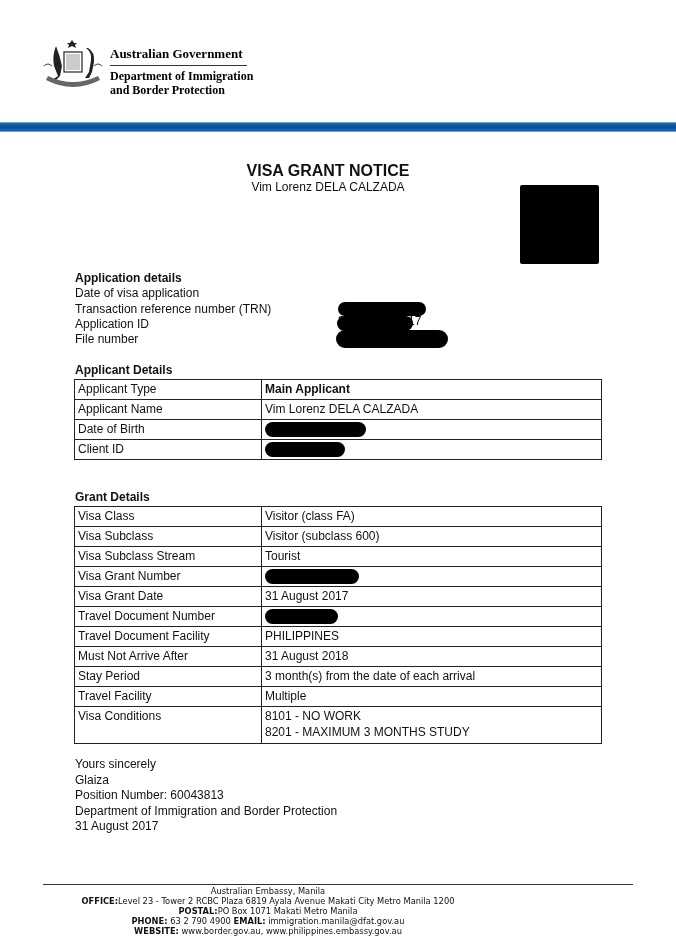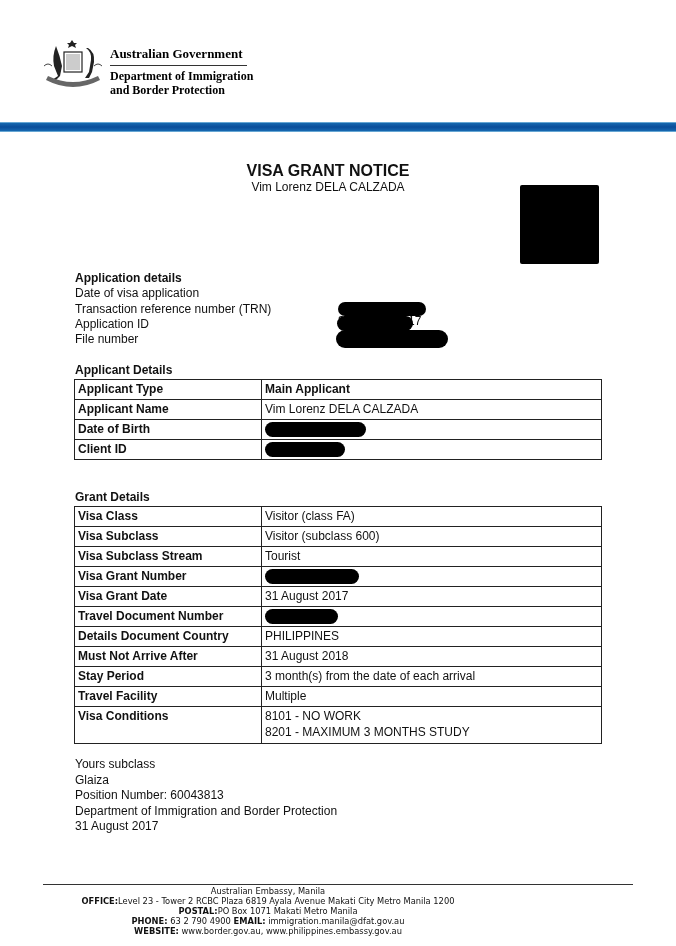--- a/index.html
+++ b/index.html
@@ -14,21 +14,21 @@
   .title { left: 0; width: 656px; top: 162px; text-align: center; }
   .title .t1 { font-size: 16px; font-weight: bold; line-height: 18px; margin-left: -0px; }
   .title .t2 { font-size: 12px; line-height: 15px; }
   .redact { background: #000; }
   .photo { left: 520px; top: 185px; width: 79px; height: 79px; border-radius: 2px; }
   .sec-h { font-size: 12px; font-weight: bold; }
   .line { font-size: 12px; line-height: 15.5px; }
   .blob { display: inline-block; background: #000; border-radius: 9px; vertical-align: middle; }
   table.dt { position: absolute; left: 74px; border-collapse: collapse; width: 528px; font-size: 12px; }
   table.dt td { border: 1px solid #222; padding: 1px 3px; height: 17px; vertical-align: top; line-height: 16px; }
-  table.dt td.k { width: 180px; font-weight: bold; }
+  table.dt td.k { width: 180px; font-weight: normal; }
   .footer-rule { left: 43px; top: 884px; width: 590px; height: 1px; background: #333; }
   .footer { left: 0; width: 536px; top: 886px; text-align: center; font-family: "DejaVu Sans", sans-serif; font-size: 8.3px; line-height: 10px; color: #111; }
   .footer b { font-weight: bold; }
 </style>
 </head>
 <body>
 
 <div class="abs logo">
   <svg width="70" height="60" viewBox="0 0 70 60">
     <g fill="#222">
@@ -110,21 +110,21 @@
   </tr>
   <tr>
     <td class="k">Visa Grant Date</td>
     <td>31 August 2017</td>
   </tr>
   <tr>
     <td class="k">Travel Document Number</td>
     <td><span class="blob" style="width:73px; height:15px;"></span></td>
   </tr>
   <tr>
-    <td class="k">Details Document Country</td>
+    <td class="k">Travel Document Facility</td>
     <td>PHILIPPINES</td>
   </tr>
   <tr>
     <td class="k">Must Not Arrive After</td>
     <td>31 August 2018</td>
   </tr>
   <tr>
     <td class="k">Stay Period</td>
     <td>3 month(s) from the date of each arrival</td>
   </tr>
@@ -135,21 +135,21 @@
   <tr>
     <td class="k" style="height:34px;">Visa Conditions</td>
     <td>
       <div>8101 - NO WORK</div>
       <div>8201 - MAXIMUM 3 MONTHS STUDY</div>
     </td>
   </tr>
 </tbody>
   </table>
 
-<div class="abs line" style="left:75px; top:757px;">Yours subclass</div>
+<div class="abs line" style="left:75px; top:757px;">Yours sincerely</div>
 <div class="abs line" style="left:75px; top:773px;text-align:right;">Glaiza</div>
 <div class="abs line" style="left:75px; top:788px;">Position Number: 60043813</div>
 <div class="abs line" style="left:75px; top:804px;">Department of Immigration and Border Protection</div>
 <div class="abs line" style="left:75px; top:819px;">31 August 2017</div>
 
 <div class="abs footer-rule"></div>
 <div class="abs footer">
   <div>Australian Embassy, Manila</div>
   <div><b>OFFICE:</b><span>Level 23 - Tower 2 RCBC Plaza 6819 Ayala Avenue Makati City Metro Manila 1200</span></div>
   <div><b>POSTAL:</b><span>PO Box 1071 Makati Metro Manila</span></div>

